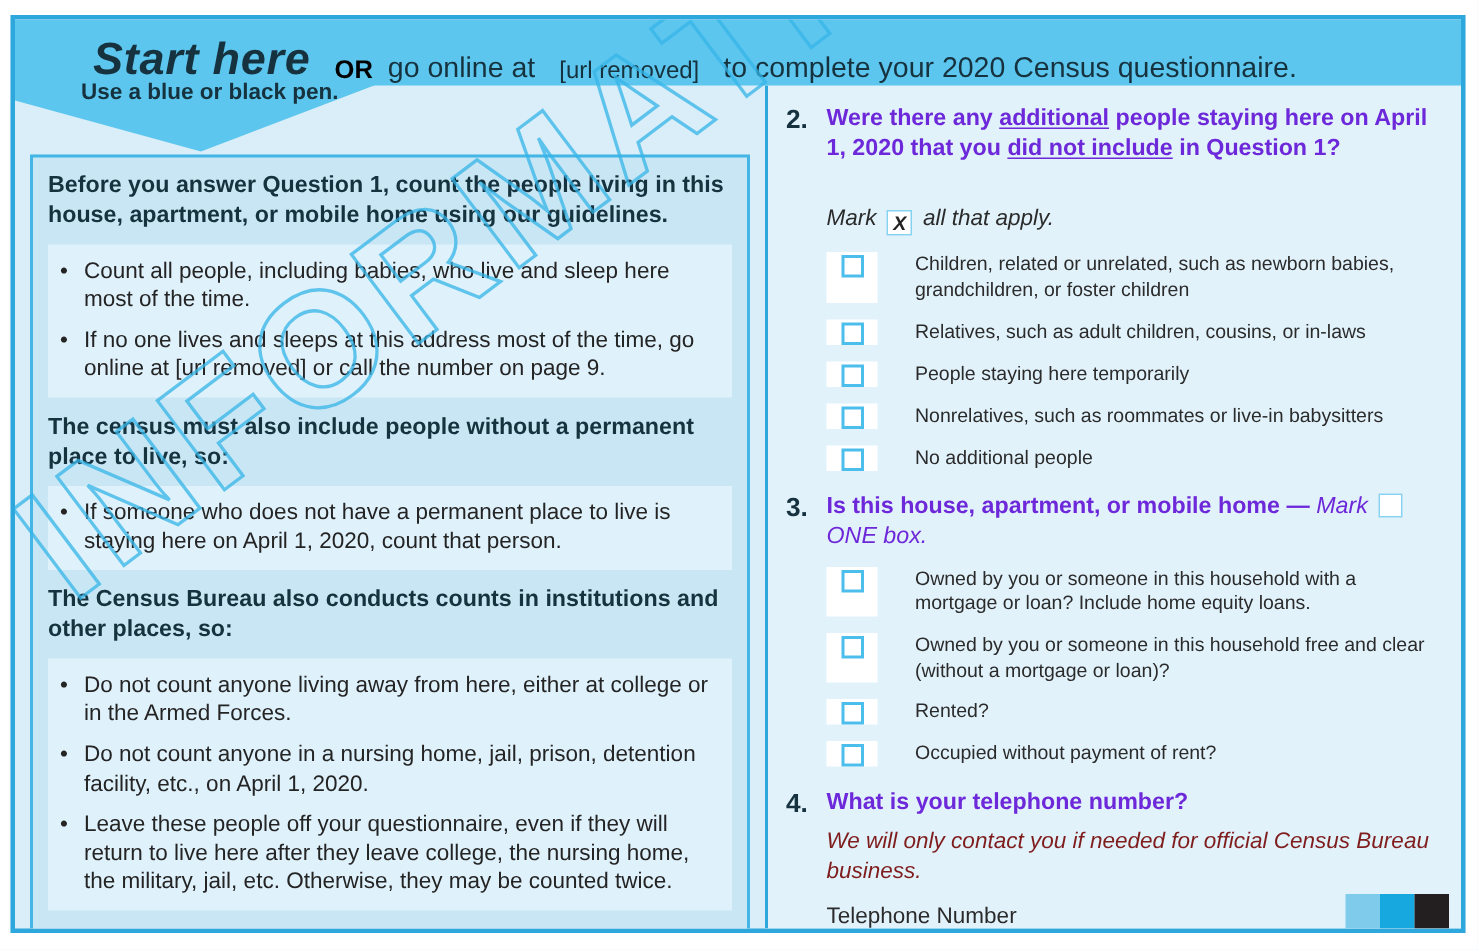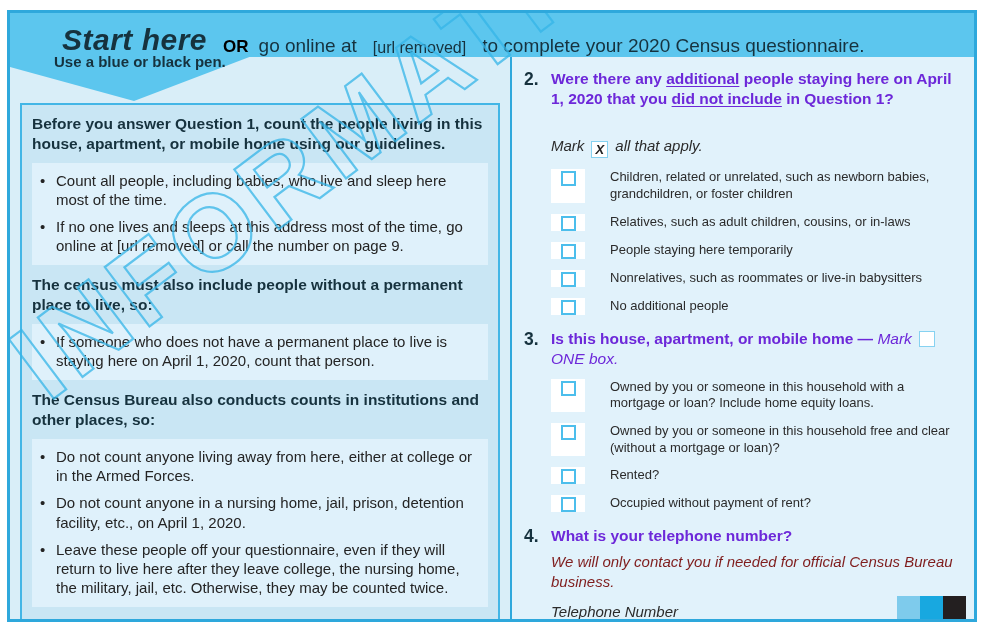--- a/index.html
+++ b/index.html
@@ -58,21 +58,21 @@
     justify-content:center; padding-top:2px; }
   .cb { width:15px; height:15px; flex:none; background:#fff;
     border:2px solid #4cbeec; }
   .opt .olabel { padding-left:25px; font-size:13px; line-height:1.28;
     color:#2b2b2b; }
   .onote { }
   .q3head-italic { font-weight:normal; font-style:italic; font-size:15.5px; }
 
   .q4note { font-style:italic; font-size:15px; line-height:1.3; color:#7f1d1d;
     margin:5px 0 12px; }
-  .tel-label { font-size:15px; color:#2b2b2b; margin-bottom:9px;font-style:italic; }
+  .tel-label { font-size:15px; color:#2b2b2b; margin-bottom:9px; }
 
   
   .squares { position:absolute; right:8px; bottom:0; display:flex; z-index:4; }
   .sq { width:23px; height:23px; }
 
   .watermark { position:absolute; left:0; top:0; z-index:5; pointer-events:none; }
 </style>
 </head>
 <body>
 

